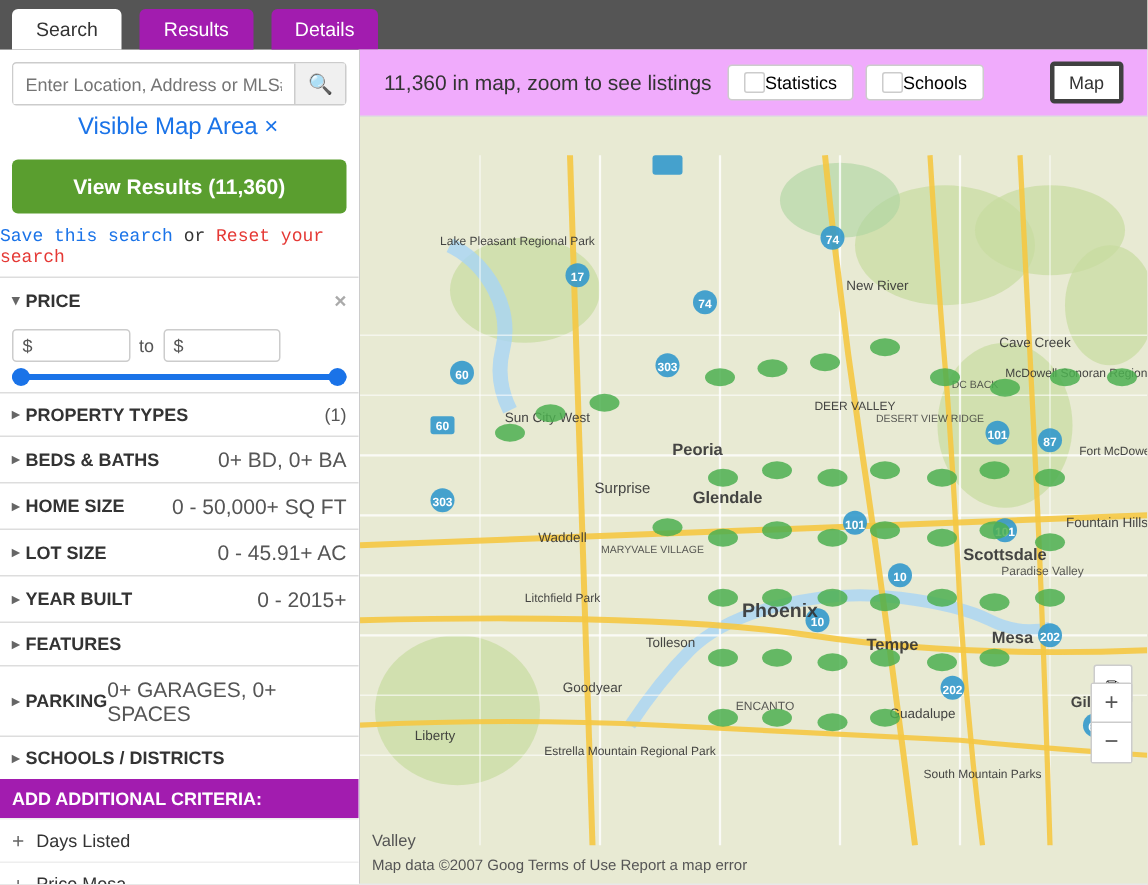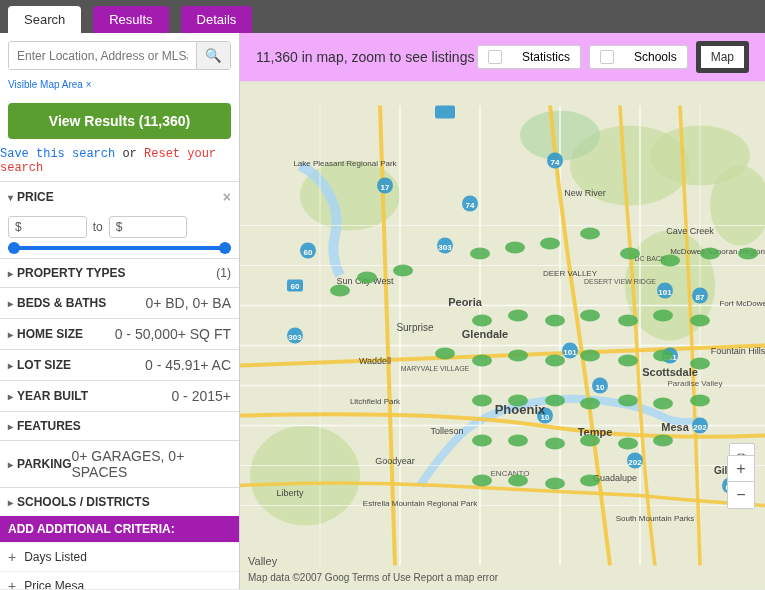--- a/index.html
+++ b/index.html
@@ -23,21 +23,21 @@
     
     .left-panel { width: 240px; background: #fff; display: flex; flex-direction: column; border-right: 1px solid #ccc; overflow-y: auto; flex-shrink: 0; }
 
     
     .search-bar { display: flex; align-items: center; border: 1px solid #ccc; margin: 8px 8px 4px; border-radius: 3px; }
     .search-bar input { flex: 1; border: none; outline: none; padding: 6px 8px; font-size: 12px; color: #999; }
     .search-icon-btn { background: #f0f0f0; border: none; border-left: 1px solid #ccc; padding: 6px 8px; cursor: pointer; color: #666; }
 
     
     .visible-map { padding: 2px 8px 6px; }
-    .visible-map-link { color: #1a73e8; font-size: 10px; text-decoration: none; }
+    .visible-map-link { color: #1a73e8; font-size: 16px; text-decoration: none; margin-left: 44px; }
     .close-x { color: #1a73e8; }
 
     
     .view-results-btn { margin: 6px 8px; background: #5a9e2f; color: #fff; border: none; border-radius: 4px; padding: 10px; font-size: 14px; font-weight: bold; cursor: pointer; width: calc(100% - 16px); }
 
     
     .save-reset { text-align: left; font-size: 12px; padding: 2px 0 6px; color: #333; font-family: Liberation Mono, monospace; }
     .save-reset a { color: #1a73e8; text-decoration: none; }
     .save-reset a.red { color: #e53935; }
 
@@ -74,23 +74,23 @@
     .criteria-item { display: flex; align-items: center; padding: 6px 8px; border-top: 1px solid #eee; cursor: pointer; font-size: 12px; color: #333; }
     .criteria-item .bullet { margin-right: 8px; font-size: 14px; color: #666; }
 
     
     .right-panel { flex: 1; display: flex; flex-direction: column; position: relative; }
 
     
     .map-header { background: #f0abfc; border-bottom: 1px solid #ddd; padding: 8px 16px; display: flex; align-items: center; justify-content: space-between; }
     .map-count { font-size: 14px; color: #333; }
     .map-controls { display: flex; align-items: center; gap: 8px; }
-    .map-control-btn { display: flex; align-items: center; gap: 20px; padding: 4px 10px; border: 1px solid #ccc; background: #fff; font-size: 12px; cursor: pointer; border-radius: 3px; }
+    .map-control-btn { display: flex; align-items: center; gap: 0; padding: 4px 10px; border: 1px solid #ccc; background: #fff; font-size: 12px; cursor: pointer; border-radius: 3px; }
     .map-control-btn .checkbox-icon { width: 14px; height: 14px; border: 1px solid #ccc; background: #fff; display: inline-block; border-radius: 2px; }
-    .map-btn-plain { padding: 4px 10px; border: 5px solid #404040; background: #fff; font-size: 12px; cursor: pointer; border-radius: 3px; color: #333; }
+    .map-btn-plain { padding: 4px 10px; border: 3px solid #404040; background: #fff; font-size: 12px; cursor: pointer; border-radius: 3px; color: #333; margin-left: 36px; }
 
     
     .map-area { flex: 1; position: relative; overflow: hidden; background: #e8ead3; }
 
     
     .map-bg {
       width: 100%;
       height: 100%;
       position: absolute;
       top: 0; left: 0;

